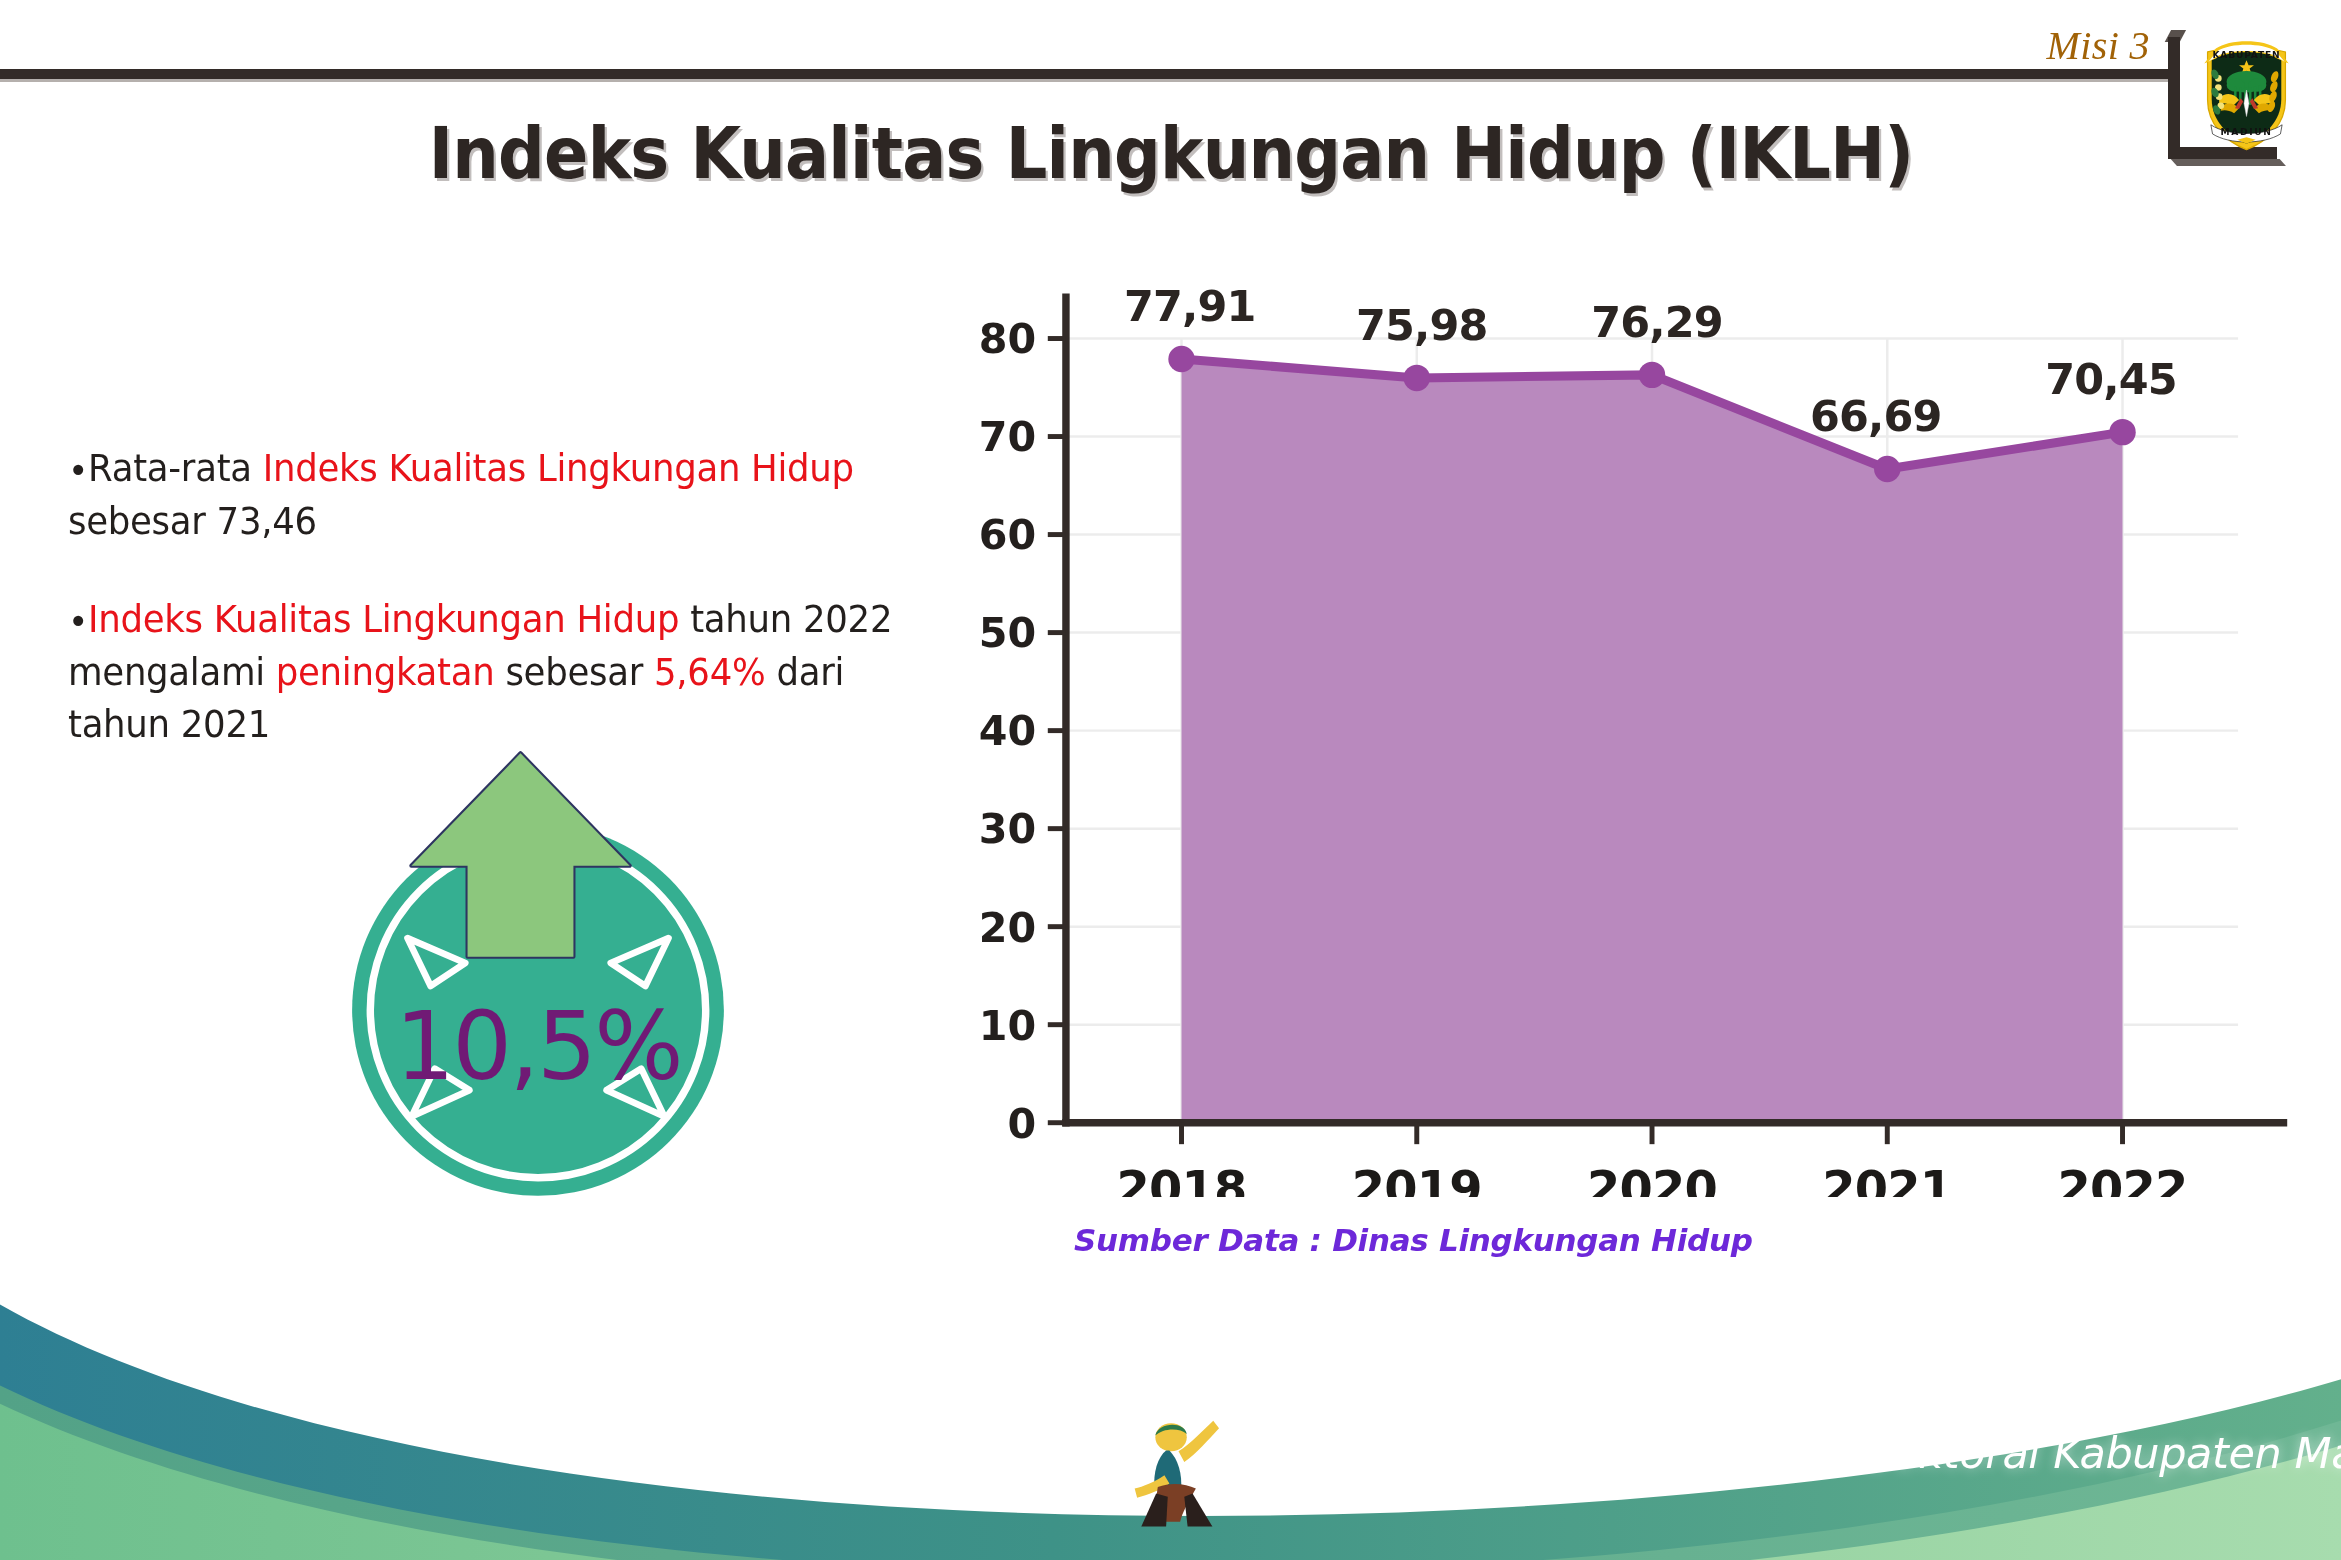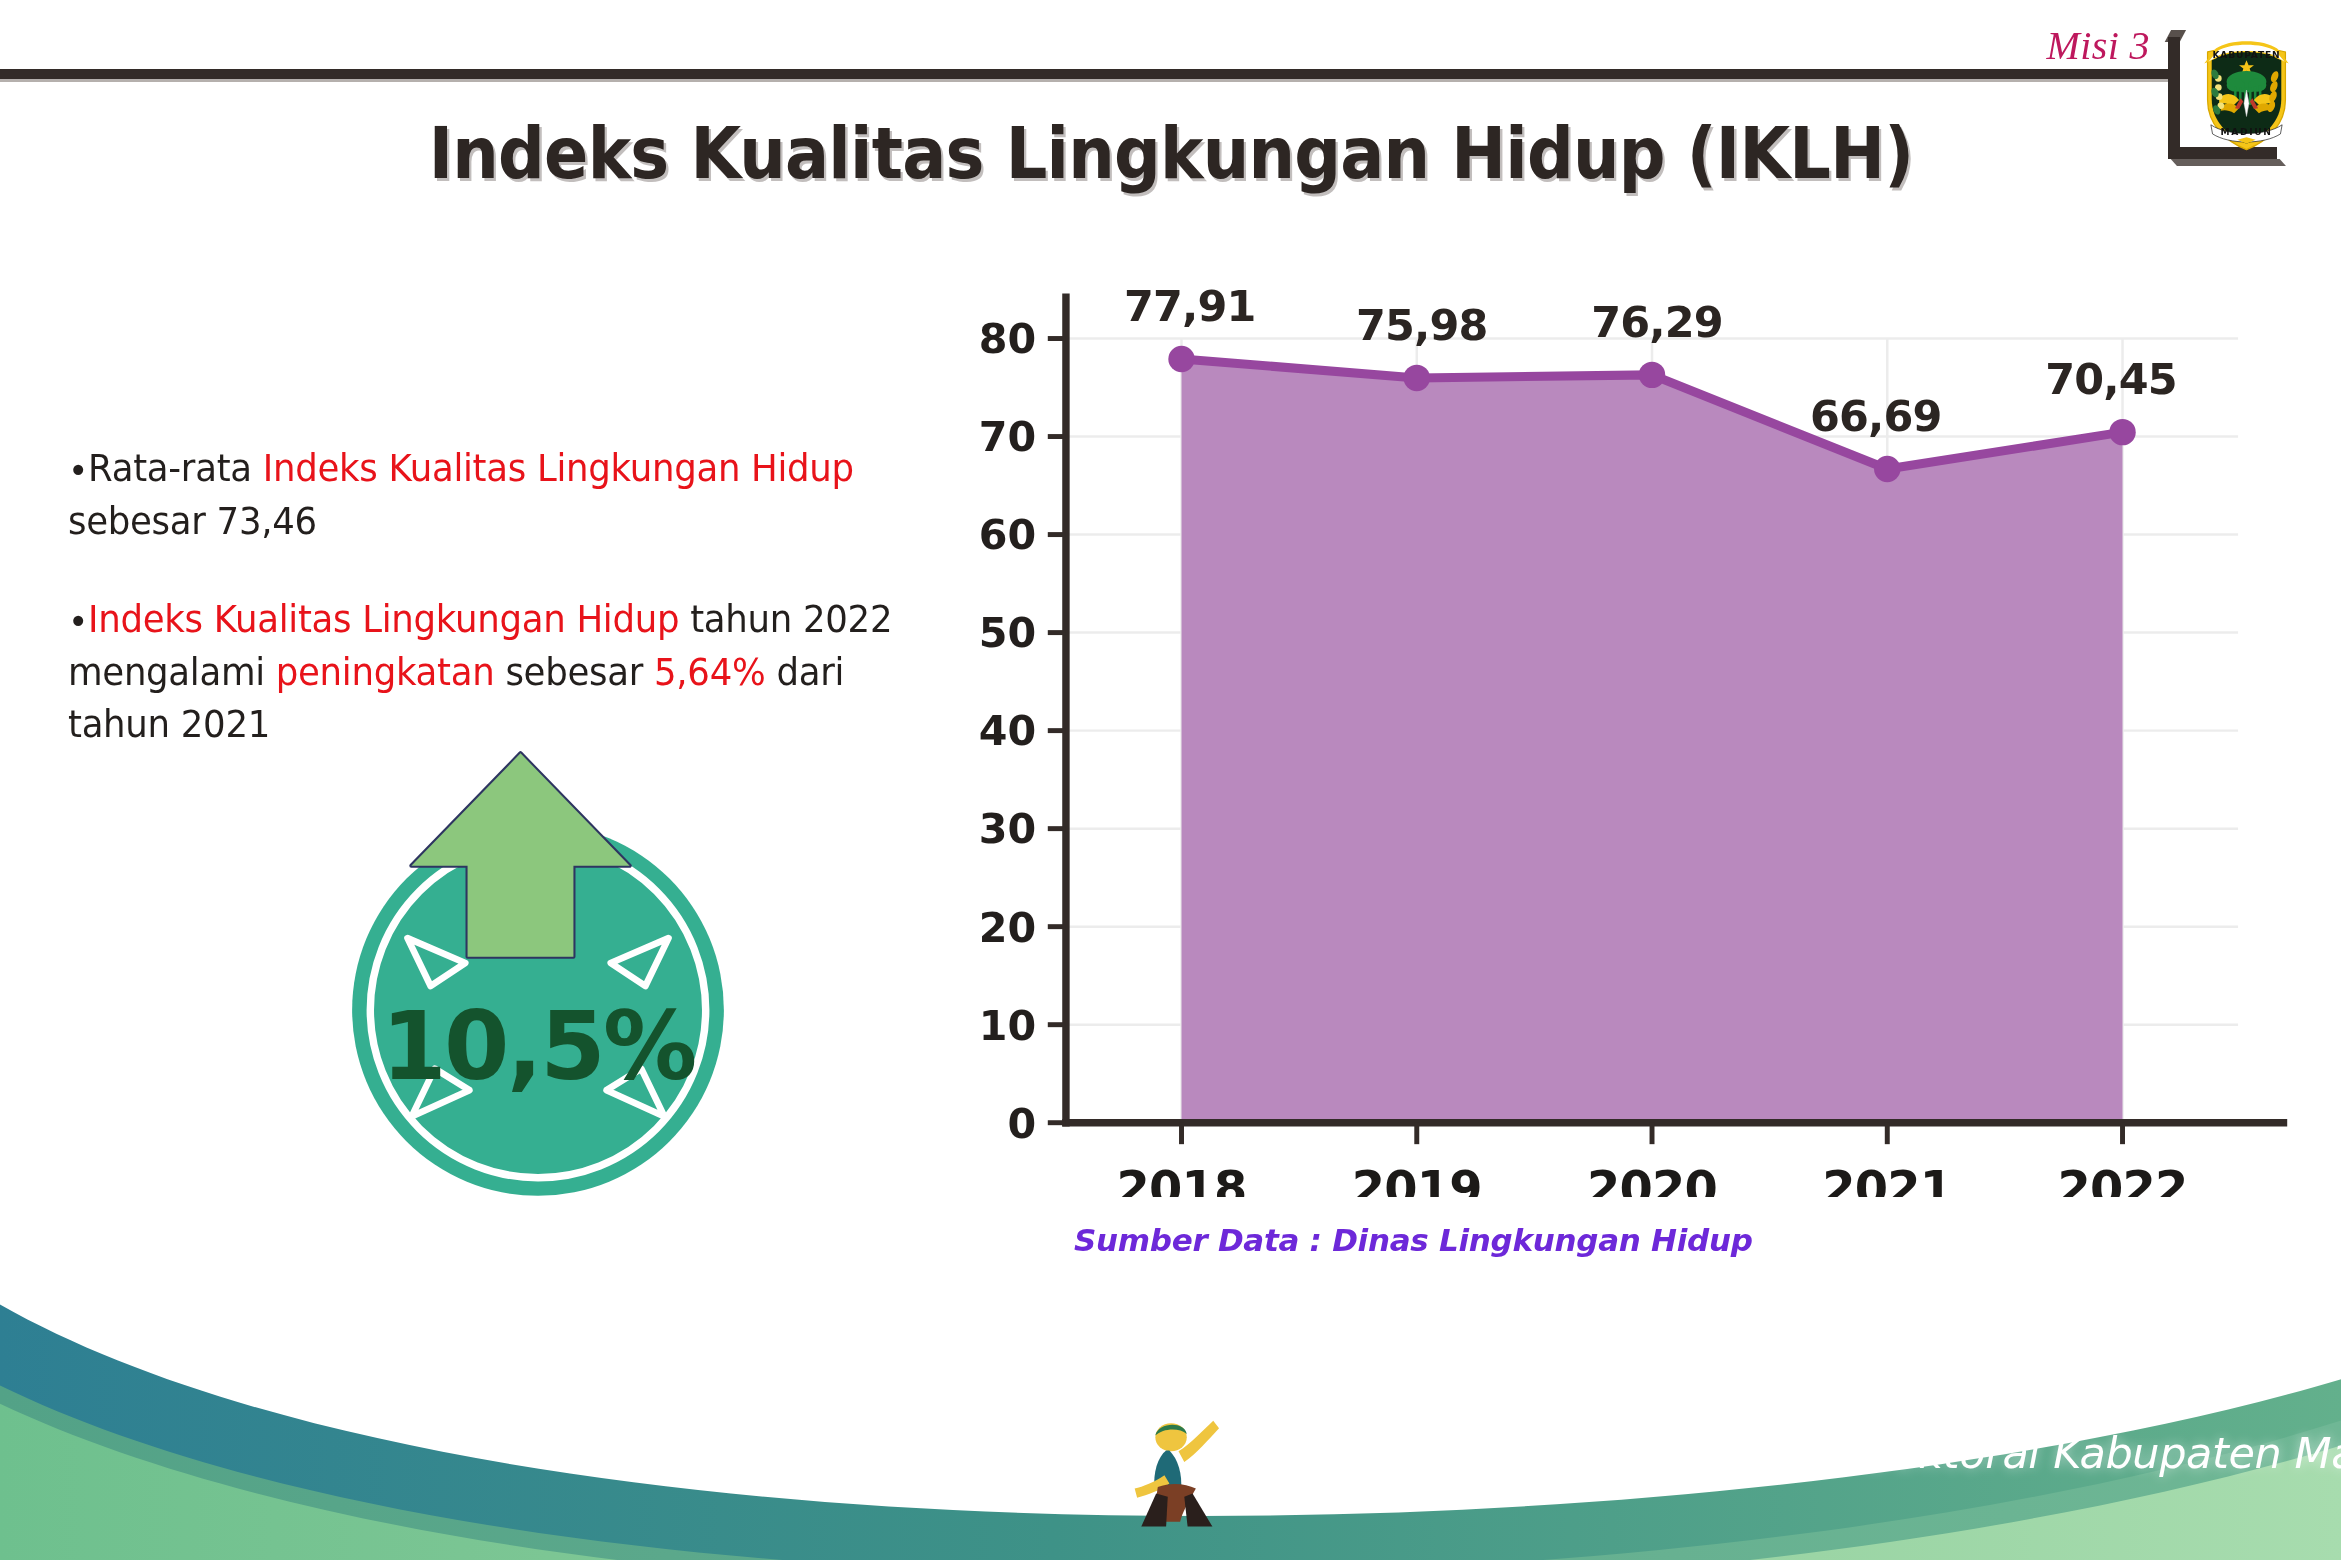--- a/index.html
+++ b/index.html
@@ -71,21 +71,21 @@
     transform: skewX(42deg);
     opacity: .85;
   }
   #misi-label {
     position: absolute;
     right: 192px;
     top: 21.5px;
     font-family: "Liberation Serif", serif;
     font-style: italic;
     font-size: 40px;
-    color: #be185d;
+    color: #a16207;
     letter-spacing: 0.4px;
     white-space: nowrap;
   }
   #madiun-logo {
     position: absolute;
     left: 2191px;
     top: 27px;
     width: 111px;
     height: 126px;
   }
@@ -155,23 +155,23 @@
     width: 418px;
     height: 372px;
   }
   #badge-number {
     position: absolute;
     left: 0;
     top: 242px;
     width: 418px;
     text-align: center;
     font-family: "DejaVu Sans", sans-serif;
-    font-weight: bold;
+    font-weight: normal;
     font-size: 94px;
-    color: #14532d;
+    color: #701a75;
     letter-spacing: -2.5px;
     z-index: 4;
   }
 
   
   #chart {
     position: absolute;
     left: 950px;
     top: 289px;
     width: 1338px;

